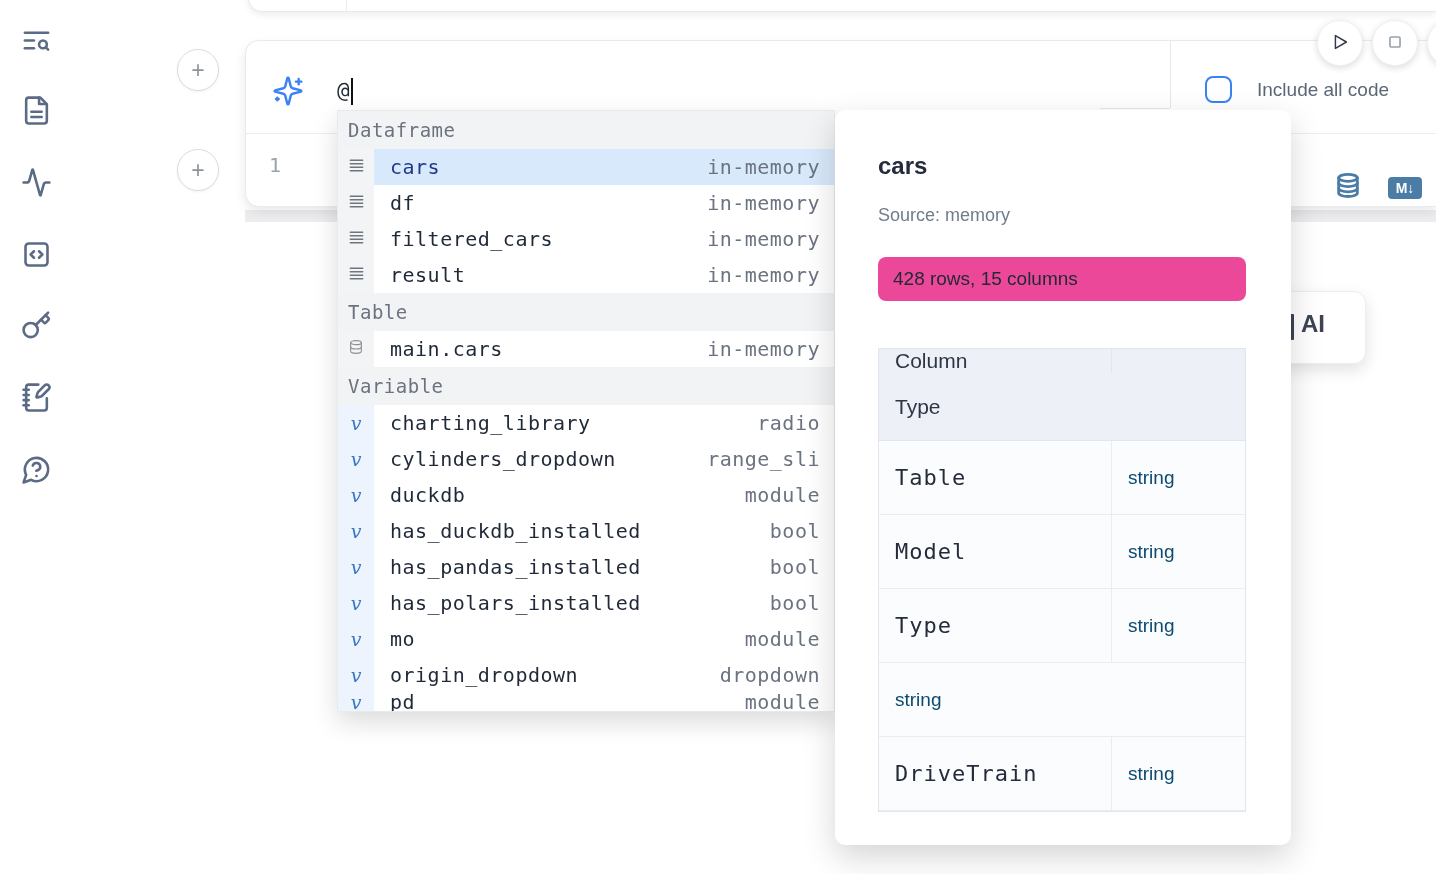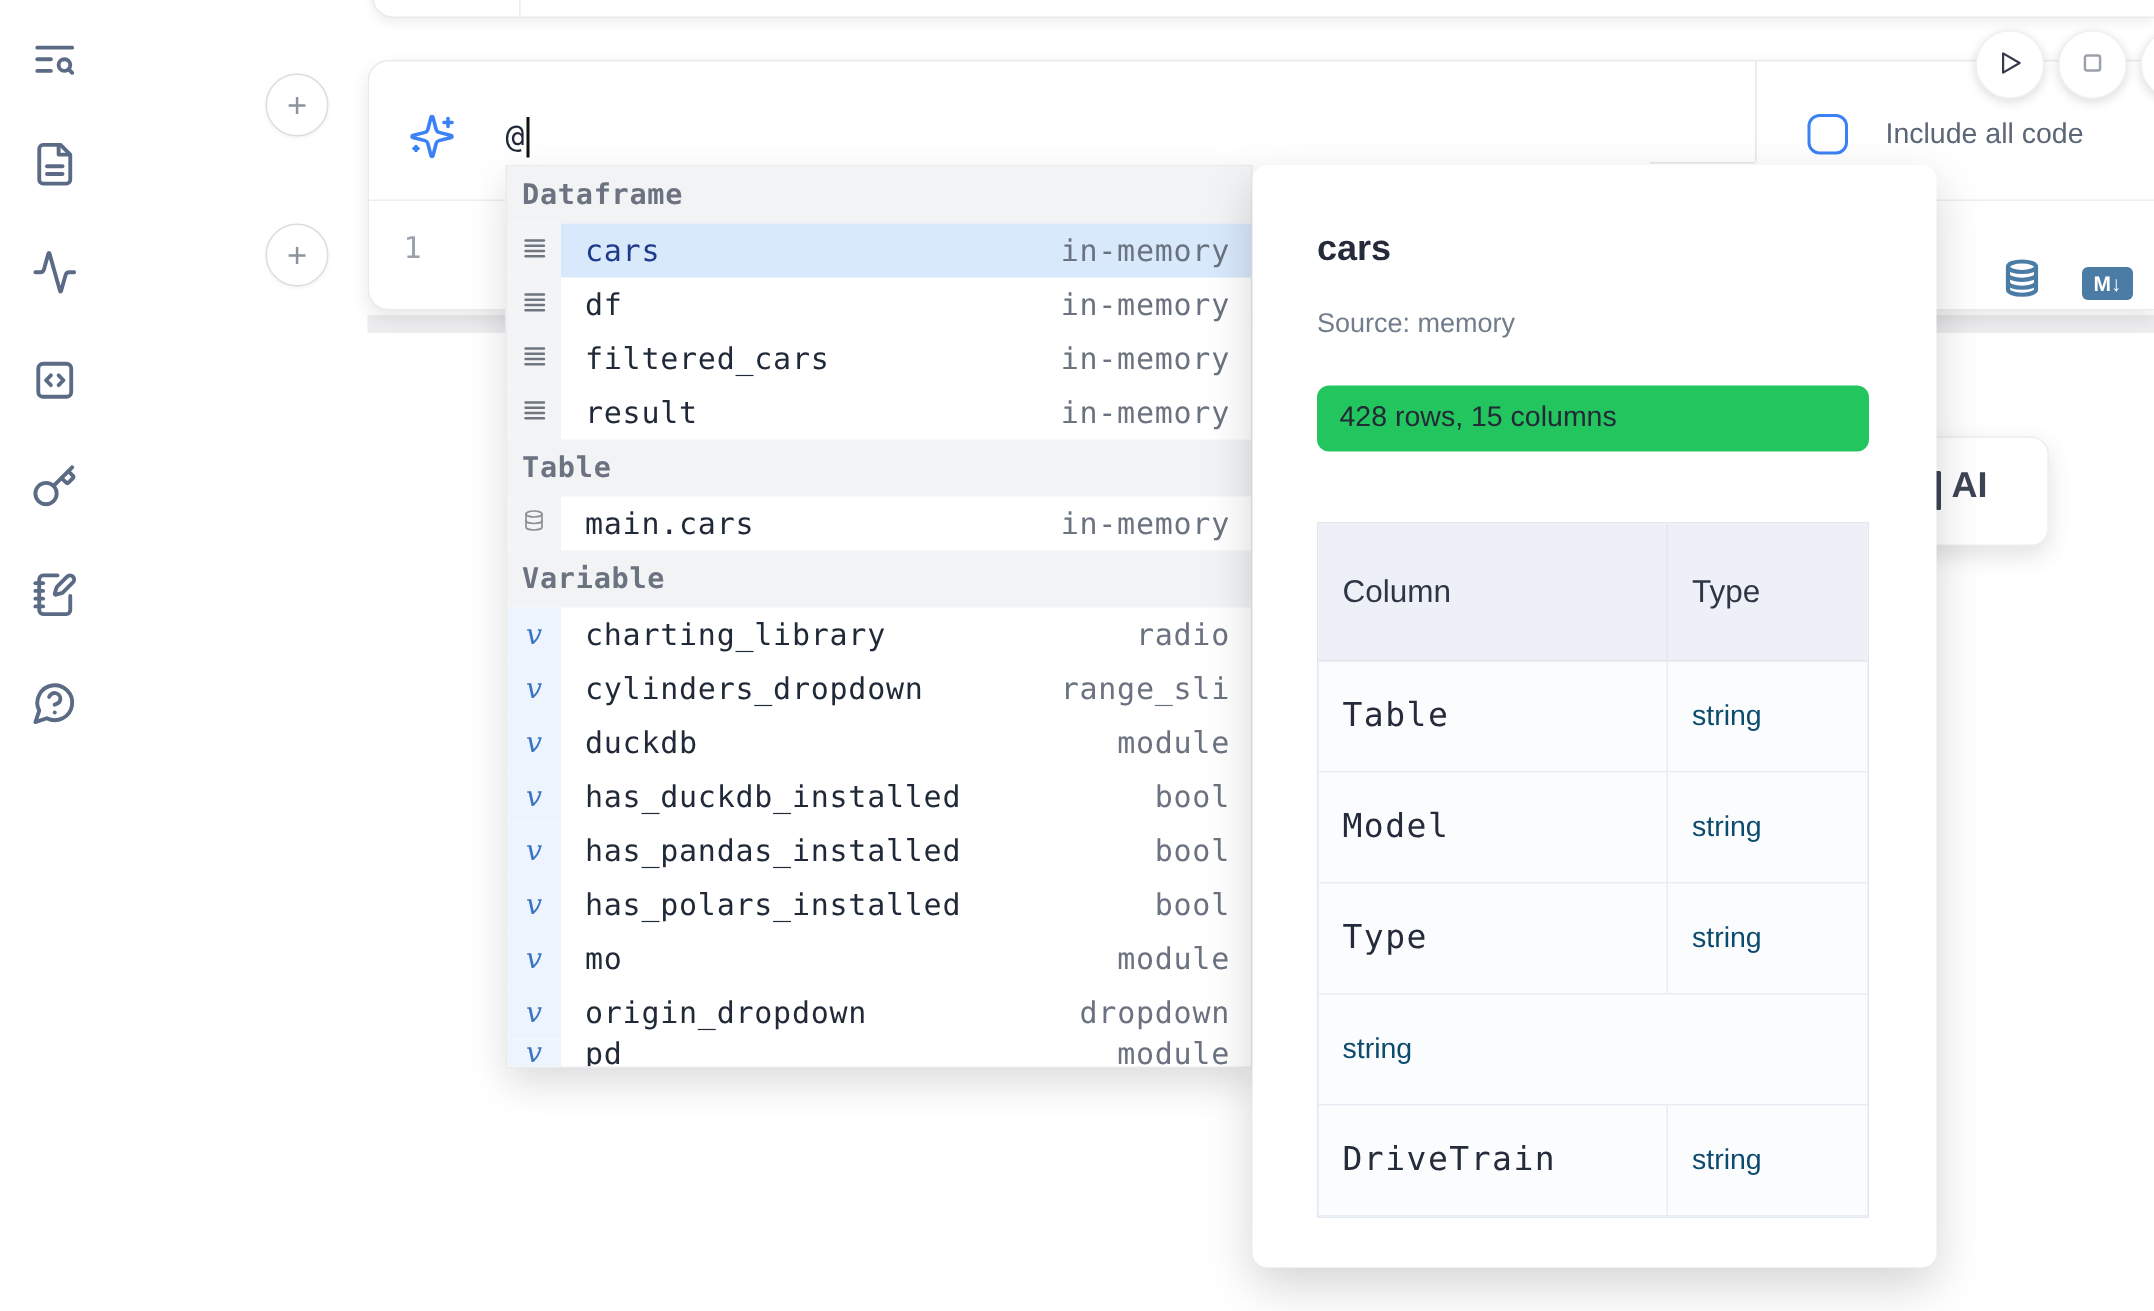--- a/index.html
+++ b/index.html
@@ -64,21 +64,21 @@
   .stop-btn { left:1372px; top:20px; }
   .extra-btn{ left:1427px; top:20px; }
   .circle-btn svg { width:22px; height:22px; fill:none; stroke-linecap:round; stroke-linejoin:round; }
 
   
   .dropdown { position:absolute; left:337px; top:110px; width:498px; height:602px;
     background:#fff; border:1px solid #e8eaed; box-shadow:0 10px 24px rgba(0,0,0,.14);
     overflow:hidden; font-family:"DejaVu Sans Mono", monospace; }
   .ac-row { display:flex; height:36px; cursor:pointer; }
   .ac-row.header { height:38px; background:#f2f3f5; align-items:center; cursor:default; }
-  .ac-header { font-size:19px; color:#6b7280; padding-left:10px; letter-spacing:.5px;font-weight:bold; }
+  .ac-header { font-size:19px; color:#6b7280; padding-left:10px; letter-spacing:.5px; }
   .ac-item { display:flex; flex:1; }
   .ac-gutter { width:36px; background:#f3f4f6; display:flex; align-items:center; justify-content:center; flex:none; }
   .ac-row.icon-variable .ac-gutter { background:#edf4fd; }
   .ac-main { flex:1; display:flex; align-items:center; padding:0 14px 0 16px; overflow:hidden; }
   .ac-row.selected .ac-main { background:#d8e9fb; }
   .ac-name { flex:1; font-size:20px; color:#1f2937; letter-spacing:.5px; white-space:nowrap; }
   .ac-row.selected .ac-name { color:#1e3a8a; }
   .ac-type { font-size:20px; color:#6b7280; letter-spacing:.5px; white-space:nowrap; }
   .ac-row.partial { height:18px; overflow:hidden; }
   .ac-gutter svg { stroke:#6f7680; stroke-width:1.7; fill:none; stroke-linecap:round; }
@@ -90,25 +90,25 @@
     background:#fff; border:1px solid #edeef2; border-radius:12px;
     box-shadow:0 6px 16px rgba(0,0,0,.12);text-align:center; }
   .ai-card .frag-bar { position:absolute; left:29px; top:22px; width:4px; height:26px; background:#3d4454; border-radius:1px; }
   .ai-card .frag-txt { position:absolute; left:40px; top:18px; font-size:24px; font-weight:bold; color:#3d4454; }
 
   
   .panel { position:absolute; left:835px; top:110px; width:456px; height:735px;
     background:#fff; border-radius:10px; box-shadow:0 12px 32px rgba(0,0,0,.17); overflow:hidden; }
   .pv-title { position:absolute; left:43px; top:42px; font-size:24px; font-weight:bold; color:#252b3b; }
   .pv-source { position:absolute; left:43px; top:95px; font-size:18px; color:#717c8c; }
-  .pv-pill { position:absolute; left:43px; top:147px; width:368px; height:44px; background:#22c55e;
+  .pv-pill { position:absolute; left:43px; top:147px; width:368px; height:44px; background:#ec4899;
     border-radius:8px; display:flex; align-items:center; padding-left:15px; font-size:19px; color:#232936; }
   .pv-table { position:absolute; left:43px; top:238px; width:368px; height:464px;
     border:1px solid #e1e7ef; overflow:hidden; background:#fbfcfe; }
-  .pv-hrow { display:flex; height:92px; background:#edf1f7; border-bottom:1px solid #e1e7ef; }
+  .pv-hrow { display:flex; height:92px; background:#edf1f7; border-bottom:1px solid #e1e7ef;flex-direction:column; }
   .pv-hcell { display:flex; align-items:center; padding-left:16px; font-size:21px; color:#2e3646; }
   .pv-hcell.c1 { width:233px; border-right:1px solid #e1e7ef; }
   .pv-hcell.c2 { flex:1; }
   .pv-row { display:flex; height:74px; border-bottom:1px solid #e8edf3; }
   .pv-col { width:233px; border-right:1px solid #e8edf3; display:flex; align-items:center;
     padding-left:16px; font-family:"DejaVu Sans Mono", monospace; font-size:22px; color:#242b3a; letter-spacing:1px; }
   .pv-type { flex:1; display:flex; align-items:center; padding-left:16px; font-size:19px; color:#0c4a6e; }
 </style>
 </head>
 <body>

